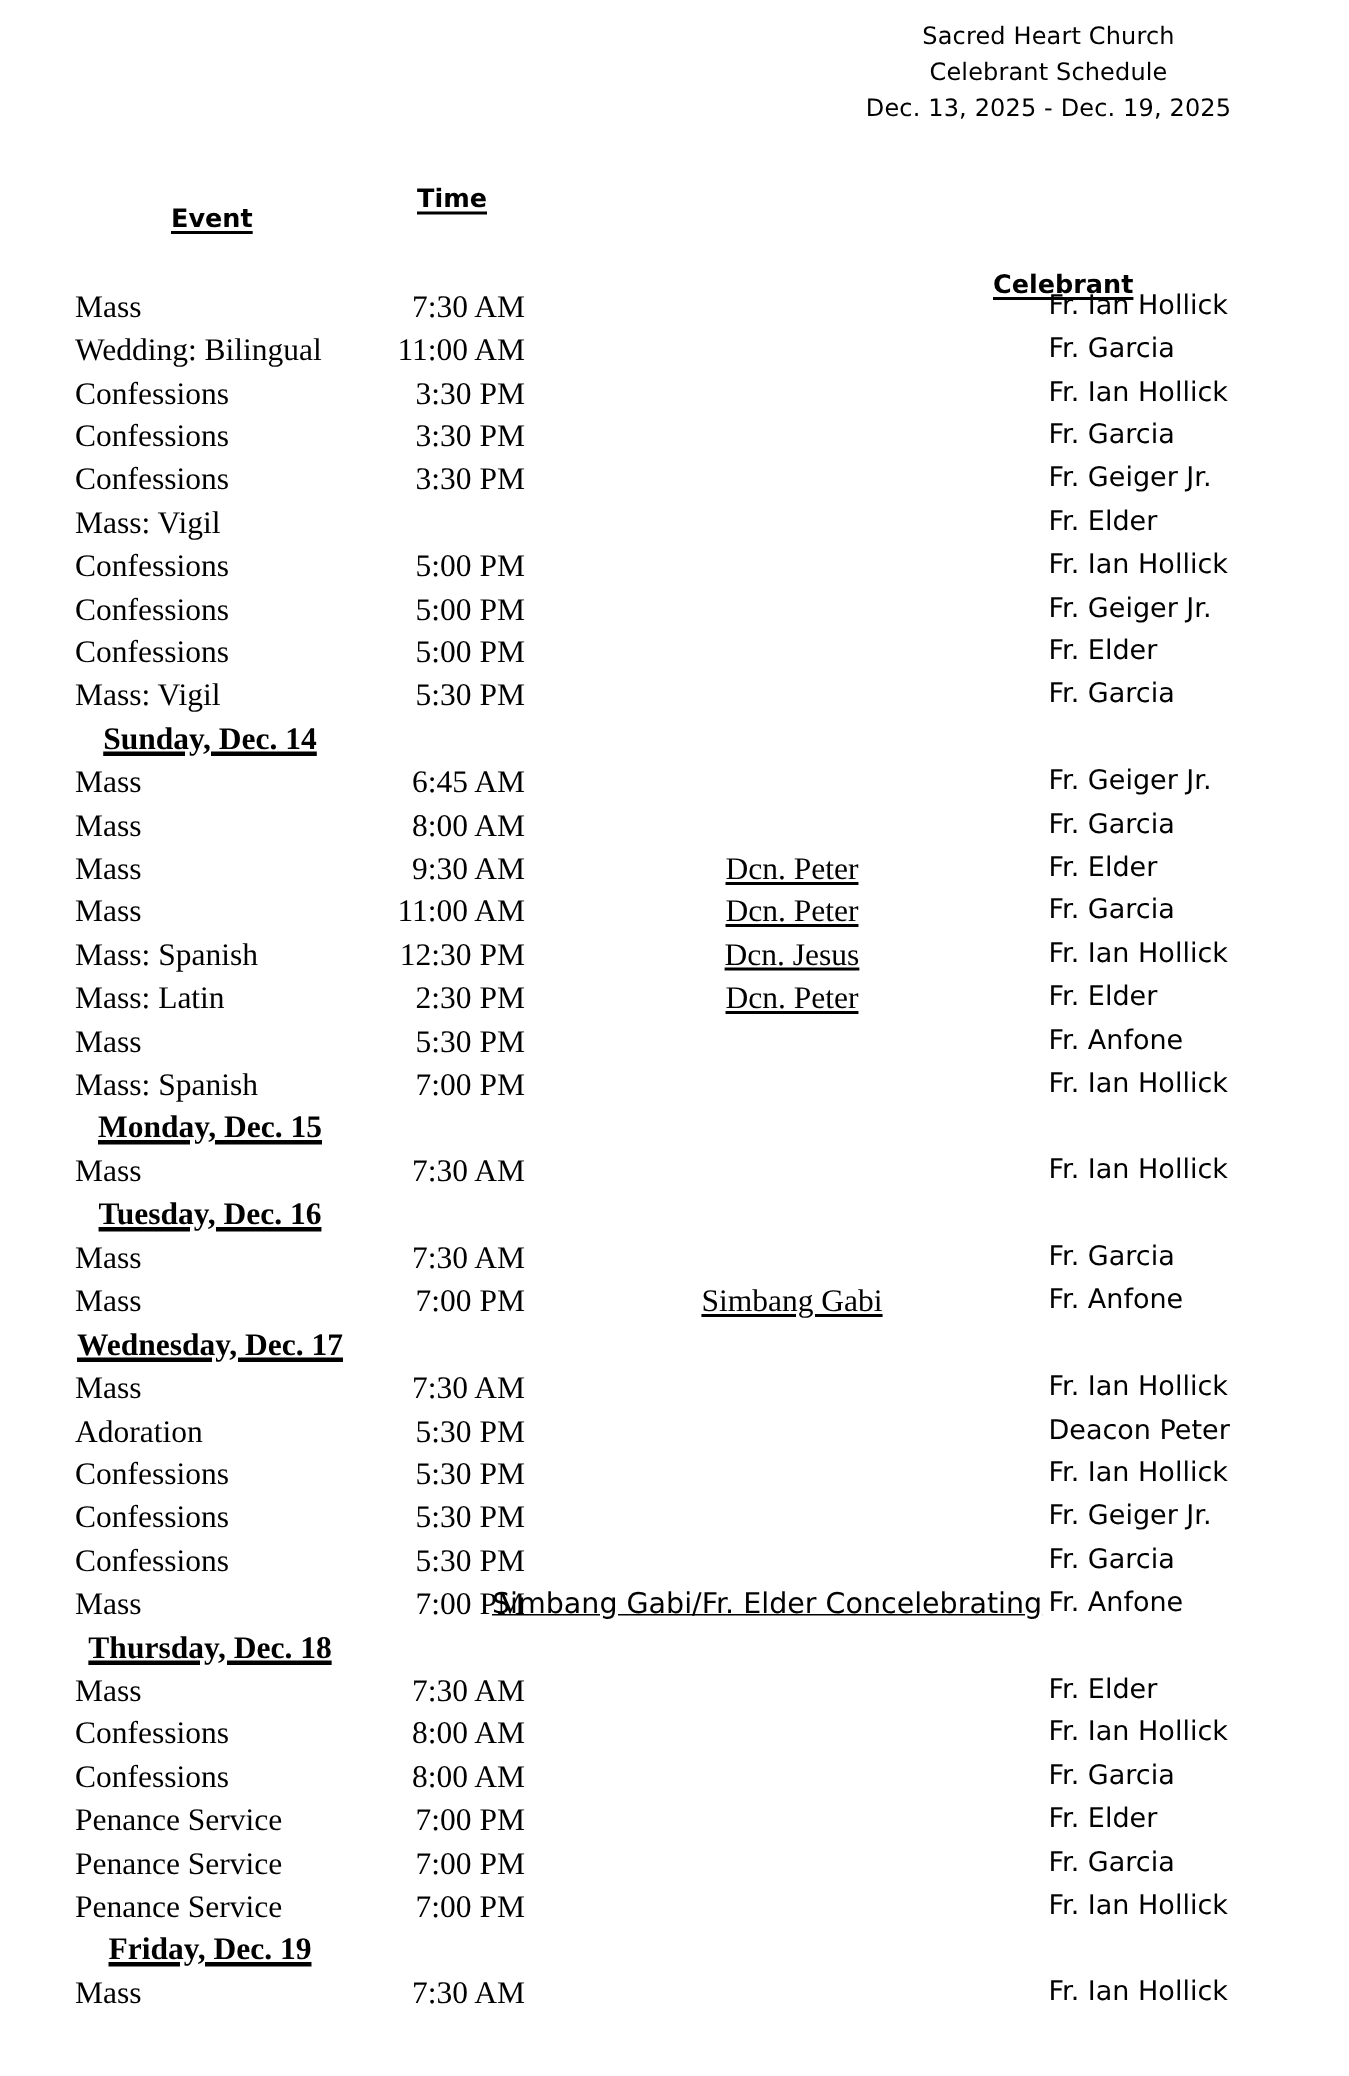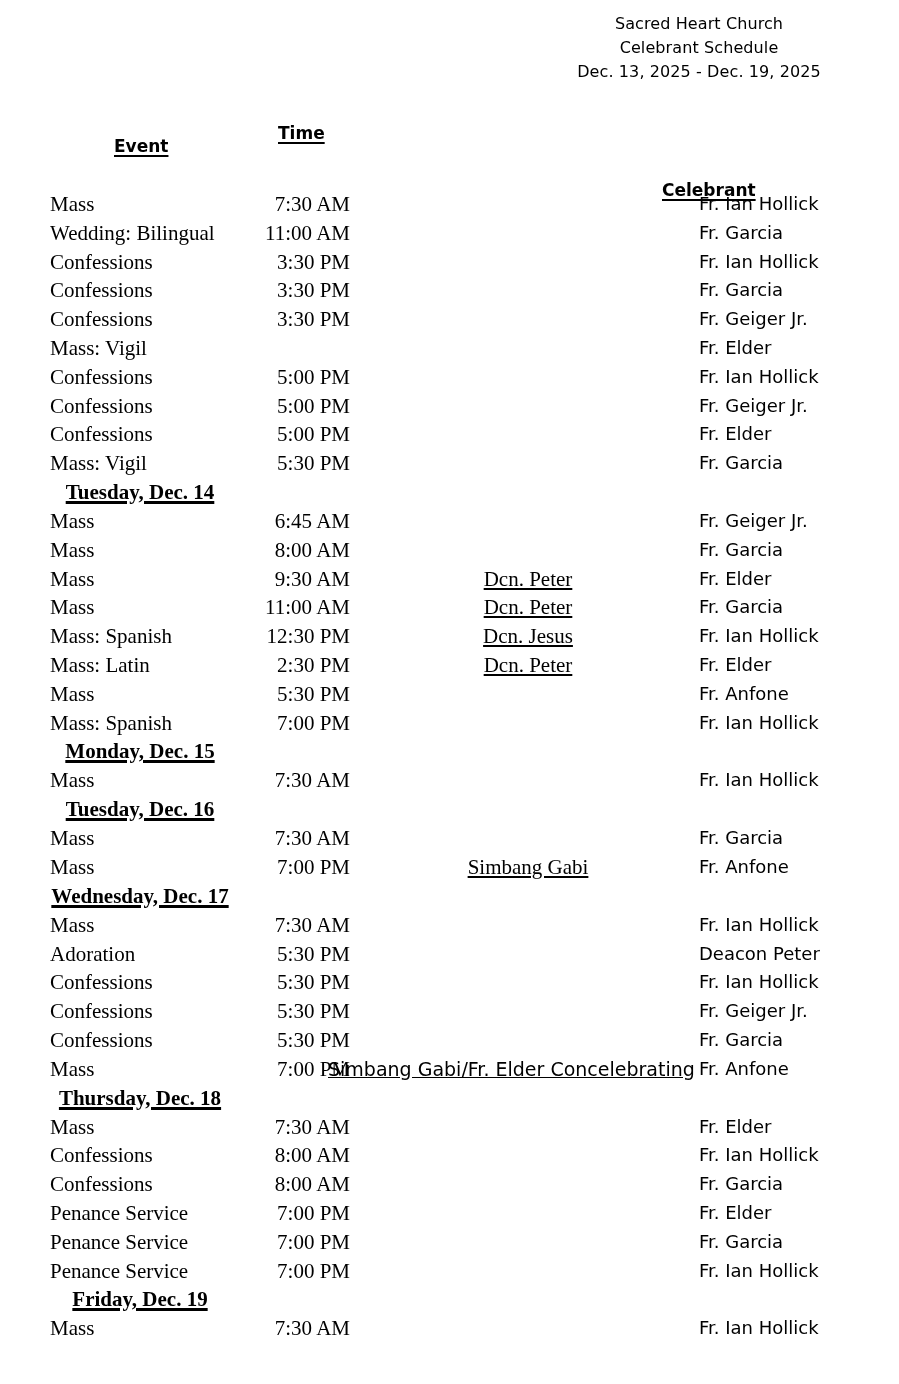--- a/index.html
+++ b/index.html
@@ -181,21 +181,21 @@
         <span class="cell-time">5:00 PM</span>
         <span class="cell-celebrant">Fr. Elder</span>
       </div>
       <div class="row">
         <span class="cell-event">Mass: Vigil</span>
         <span class="cell-time">5:30 PM</span>
         <span class="cell-celebrant">Fr. Garcia</span>
       </div>
     </div>
     <div class="day-group">
-      <div class="day-head"><span class="day-label">Tuesday, Dec. 14</span></div>
+      <div class="day-head"><span class="day-label">Sunday, Dec. 14</span></div>
       <div class="row">
         <span class="cell-event">Mass</span>
         <span class="cell-time">6:45 AM</span>
         <span class="cell-celebrant">Fr. Geiger Jr.</span>
       </div>
       <div class="row">
         <span class="cell-event">Mass</span>
         <span class="cell-time">8:00 AM</span>
         <span class="cell-celebrant">Fr. Garcia</span>
       </div>

